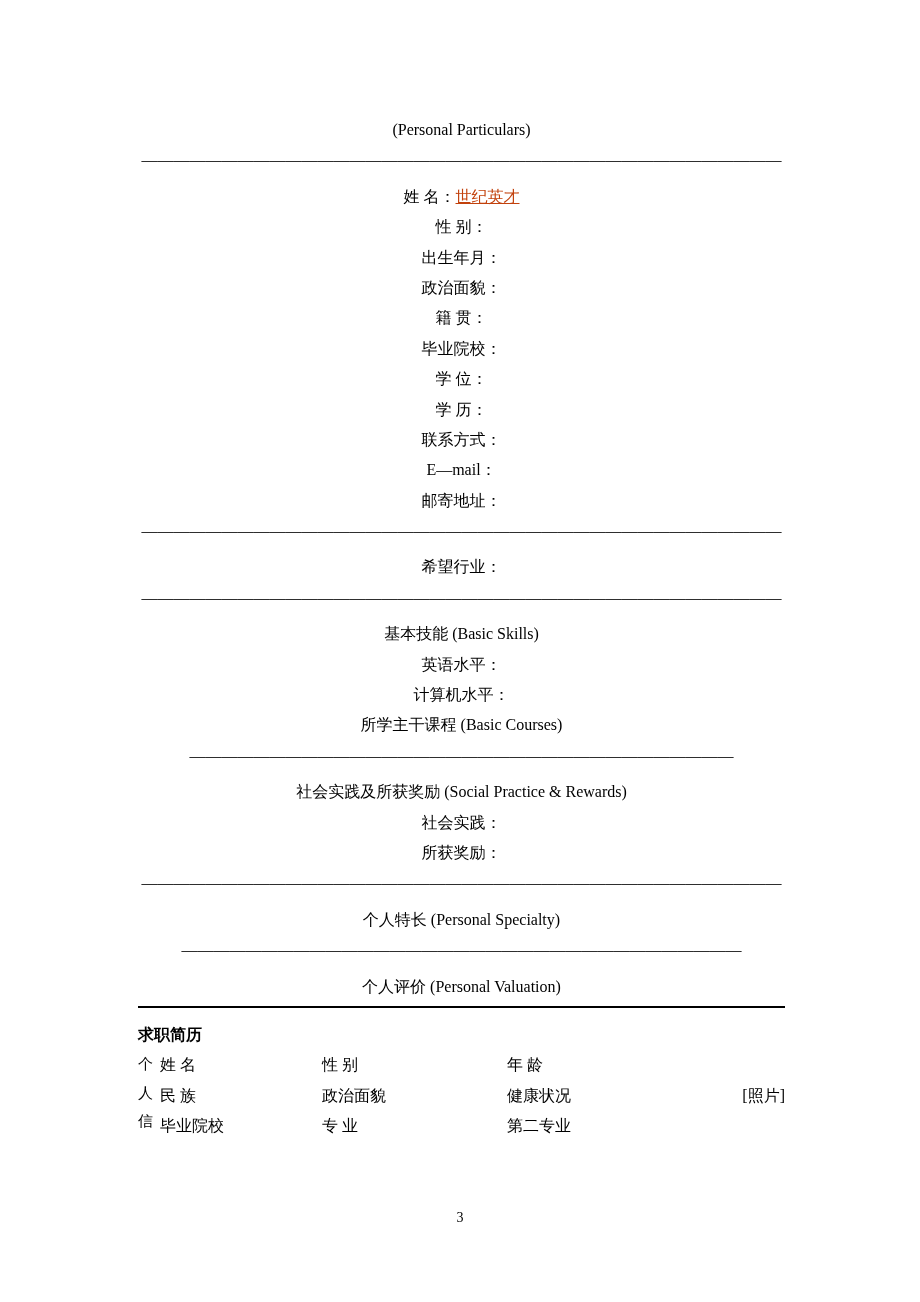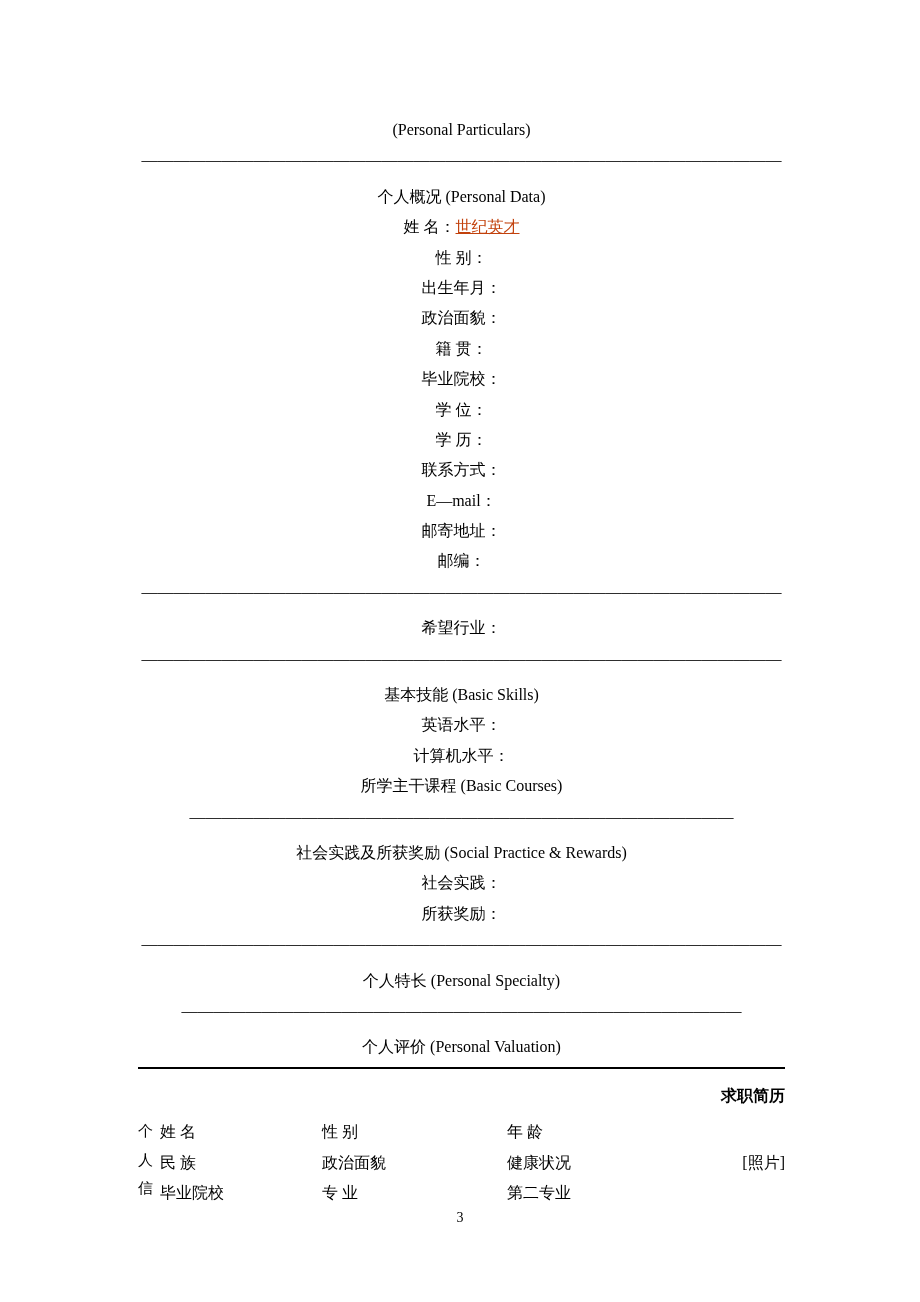--- a/index.html
+++ b/index.html
@@ -43,23 +43,23 @@
       height: 6px;
     }
     .thick-hr {
       border: none;
       border-top: 2px solid #000;
       margin-top: 4px;
       margin-bottom: 12px;
       width: 100%;
     }
     .title-center {
-      text-align: right;
+      text-align: left;
       font-weight: bold;
-      margin-bottom: 6px;
+      margin-bottom: 0;
     }
     .table-wrap {
       display: flex;
     }
     .left-col {
       display: flex;
       flex-direction: column;
       width: 22px;
       font-size: 15px;
       line-height: 1.9;
@@ -85,35 +85,33 @@
     }
   </style>
 </head>
 <body>
 
 <div class="page">
   <p class="line">(Personal Particulars)</p>
   <p class="line divider-long">————————————————————————————————————————</p>
   <div class="spacer"></div>
 
-  <p class="line">个人概况 (Personal Data)</p>
   <p class="line">
     <span>姓 名：</span><a class="link" href="#">世纪英才</a>
   </p>
   <p class="line">性 别：</p>
   <p class="line">出生年月：</p>
   <p class="line">政治面貌：</p>
   <p class="line">籍 贯：</p>
   <p class="line">毕业院校：</p>
   <p class="line">学 位：</p>
   <p class="line">学 历：</p>
   <p class="line">联系方式：</p>
   <p class="line">E—mail：</p>
   <p class="line">邮寄地址：</p>
-  <p class="line">邮编：</p>
   <p class="line divider-long">————————————————————————————————————————</p>
   <div class="spacer"></div>
 
   <p class="line">希望行业：</p>
   <p class="line divider-long">————————————————————————————————————————</p>
   <div class="spacer"></div>
 
   <p class="line">基本技能 (Basic Skills)</p>
   <p class="line">英语水平：</p>
   <p class="line">计算机水平：</p>

